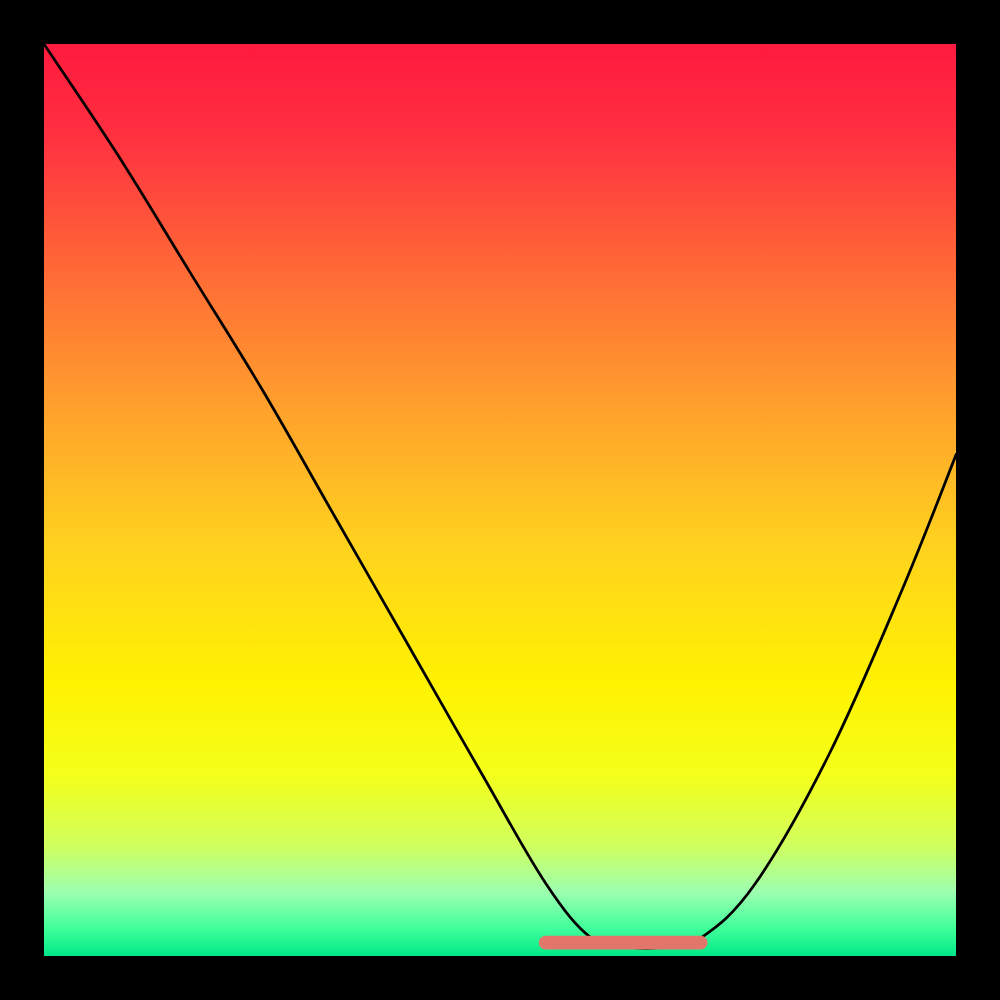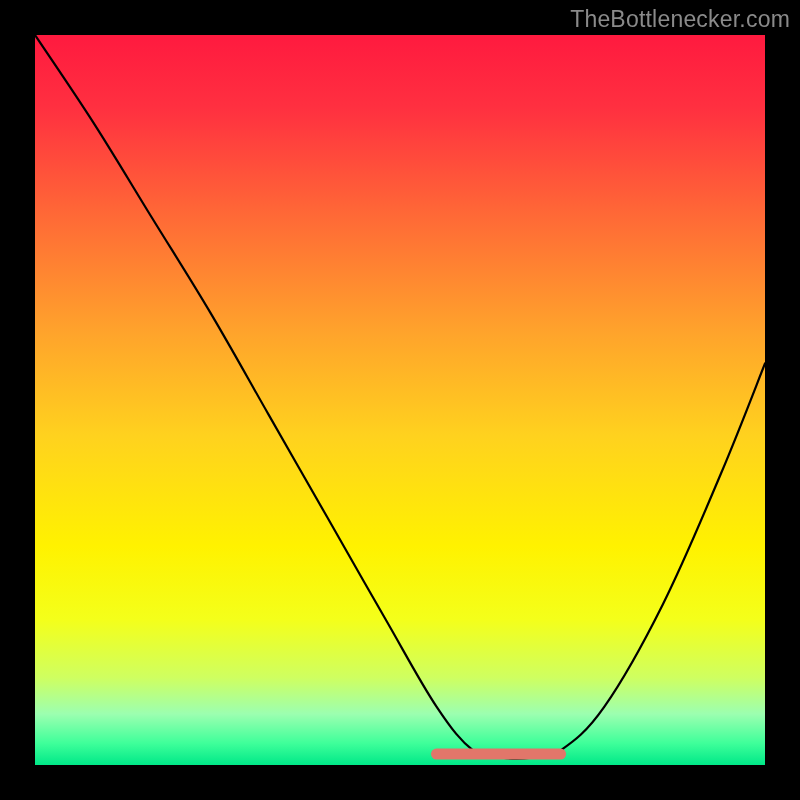--- a/index.html
+++ b/index.html
@@ -71,14 +71,13 @@
             <stop offset="100%" stop-color="#00e888"></stop>
           </linearGradient>
       </defs>
       <rect x="0" y="0" width="730" height="730" fill="url(#bg)"></rect>
     </svg>
     <svg class="curve" viewBox="0 0 730 730" preserveAspectRatio="none">
       <path id="main-curve" fill="none" stroke="#000" stroke-width="2.2" stroke-linecap="round" stroke-linejoin="round" d="M 0 0 C 10.511999999999999 15.768000000000004, 37.376000000000005 54.75000000000002, 58.4 87.60000000000002 C 79.42399999999999 120.45000000000002, 95.776 148.336, 116.8 182.5 C 137.82399999999998 216.664, 154.176 241.92199999999997, 175.2 277.4 C 196.224 312.878, 212.576 342.80800000000005, 233.6 379.6 C 254.624 416.392, 270.976 445.008, 292 481.79999999999995 C 313.024 518.592, 330.68999999999994 549.836, 350.4 584 C 370.11 618.164, 385.732 647.948, 401.50000000000006 671.6 C 417.2680000000001 695.2520000000001, 426.17400000000004 706.202, 438 715.4 C 449.82599999999996 724.598, 456.688 721.3860000000001, 467.2 722.7 C 477.712 724.014, 485.88800000000003 724.014, 496.40000000000003 722.7 C 506.91200000000003 721.3860000000001, 512.46 724.598, 525.6 715.4 C 538.74 706.202, 551.004 697.88, 569.4 671.6 C 587.7959999999999 645.32, 606.776 611.448, 627.8 569.4 C 648.824 527.352, 667.804 481.362, 686.1999999999999 438 C 704.5959999999999 394.638, 722.116 348.2099999999999, 730 328.49999999999994"></path>
       <path id="valley-marker" fill="none" stroke-width="11" stroke-linecap="round" d="M 401.50000000000006 719.05 L 525.6 719.05" stroke="#e2766a"></path>
     </svg>
   </div>
-  <div class="watermark">TheBottlenecker.com</div>
 </div>
 
 </body></html>

